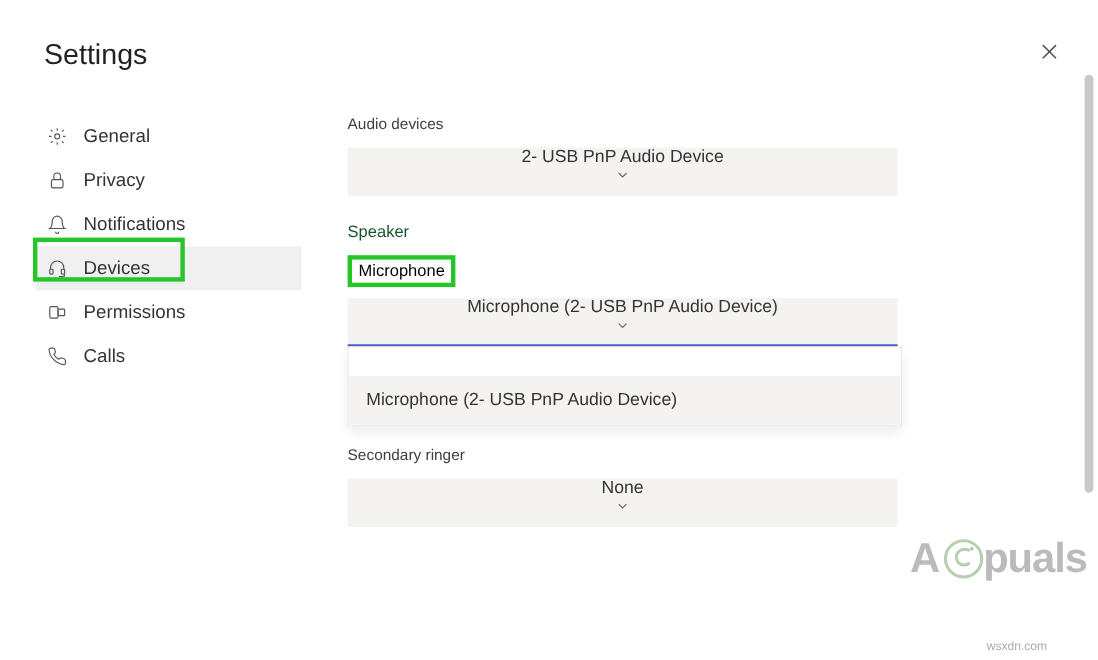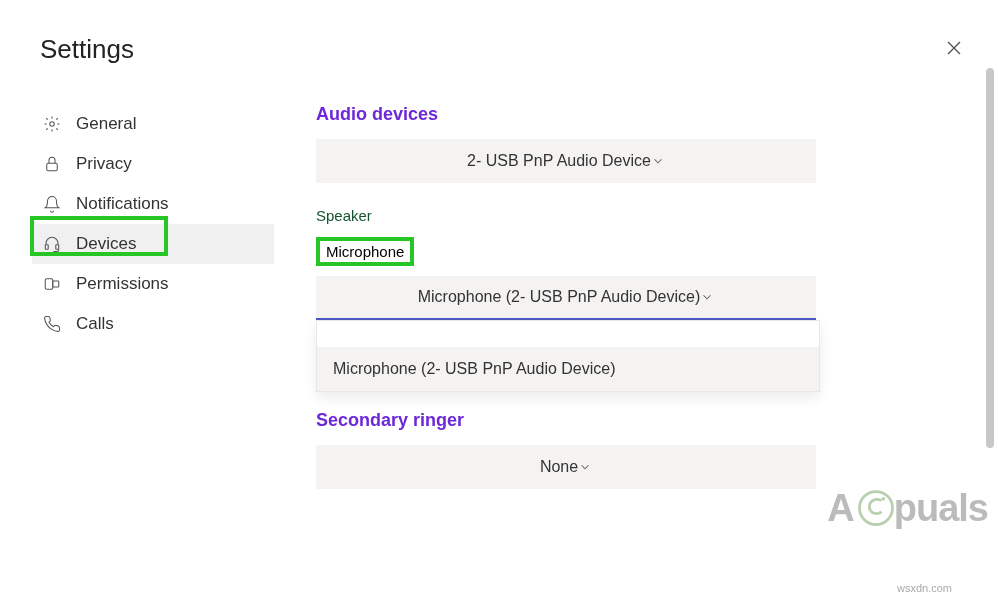--- a/index.html
+++ b/index.html
@@ -8,23 +8,23 @@
 .title { position:absolute; top:34px; left:40px; font-size:26px; font-weight:400; color:#222; }
 .close { position:absolute; top:38px; right:36px; font-size:20px; color:#444; cursor:pointer; }
 
 .sidebar { position:absolute; top:104px; left:32px; width:242px; }
 .side-item { display:flex; align-items:center; height:40px; padding-left:10px; font-size:17px; color:#333; cursor:pointer; }
 .side-item .ico { width:20px; height:20px; margin-right:14px; display:inline-flex; align-items:center; justify-content:center; color:#555; }
 .side-item.active { background:#f1f0f0; }
 .hl-devices { position:absolute; top:216px; left:30px; width:138px; height:40px; border:4px solid #26c626; pointer-events:none; }
 
 .content { position:absolute; top:104px; left:316px; width:510px; }
-.section-title { font-size:18px; font-weight:700; color:#6d28d9; margin-bottom:14px; }
+.section-title { font-size:14px; font-weight:400; color:#404040; margin-bottom:14px; }
 .field-label { font-size:15px; color:#14532d; margin-top:24px; display:inline-block; }
-.select { width:500px; height:44px; background:#f4f3f2; border:none; display:flex; align-items:center; justify-content:center; padding:0 16px; font-size:16px; color:#333; cursor:pointer; }
+.select { width:500px; height:44px; background:#f4f3f2; border:none; display:flex; align-items:center; justify-content:flex-start; padding:0 16px; font-size:16px; color:#333; cursor:pointer;flex-direction:column; }
 .select.focused { border-bottom:2px solid #4f58c7; }
 .chev { width:14px; height:14px; }
 .hl-mic { border:4px solid #26c626; padding:2px 6px; display:inline-block; font-size:15px; }
 
 .dropdown { width:504px; background:#fff; border:1px solid #e9e8e7; box-shadow:0 6px 12px rgba(0,0,0,0.08); }
 .dd-blank { height:26px; }
 .dd-item { height:44px; display:flex; align-items:center; padding:0 16px; font-size:16px; color:#333; cursor:pointer; }
 .dd-item.sel { background:#f4f3f2; }
 
 .sec2 { margin-top:18px; }

